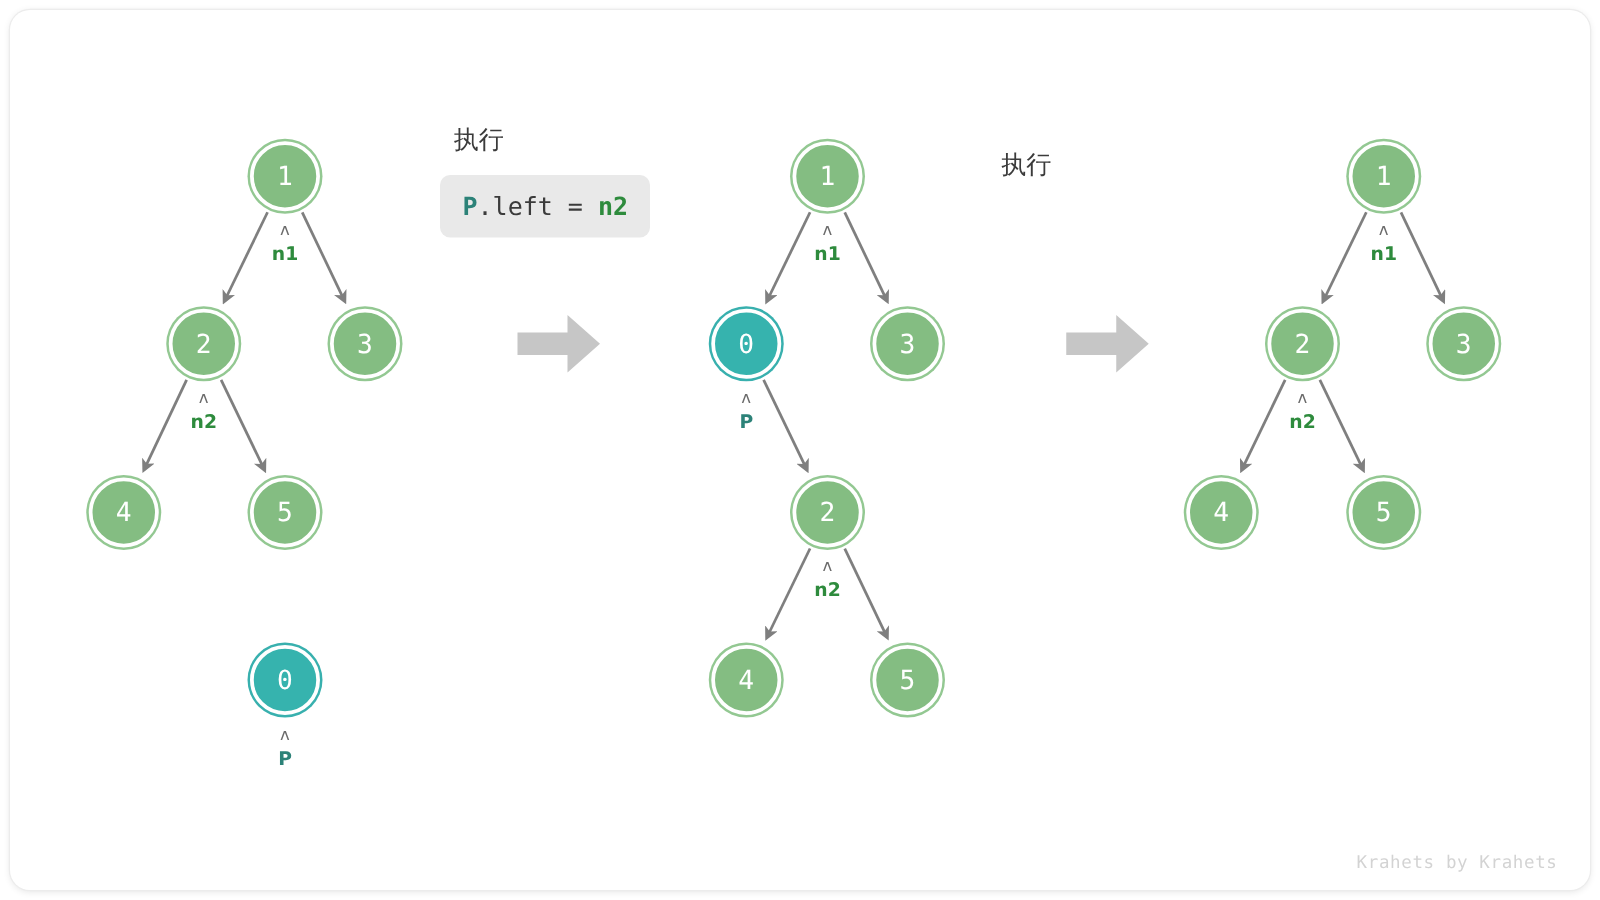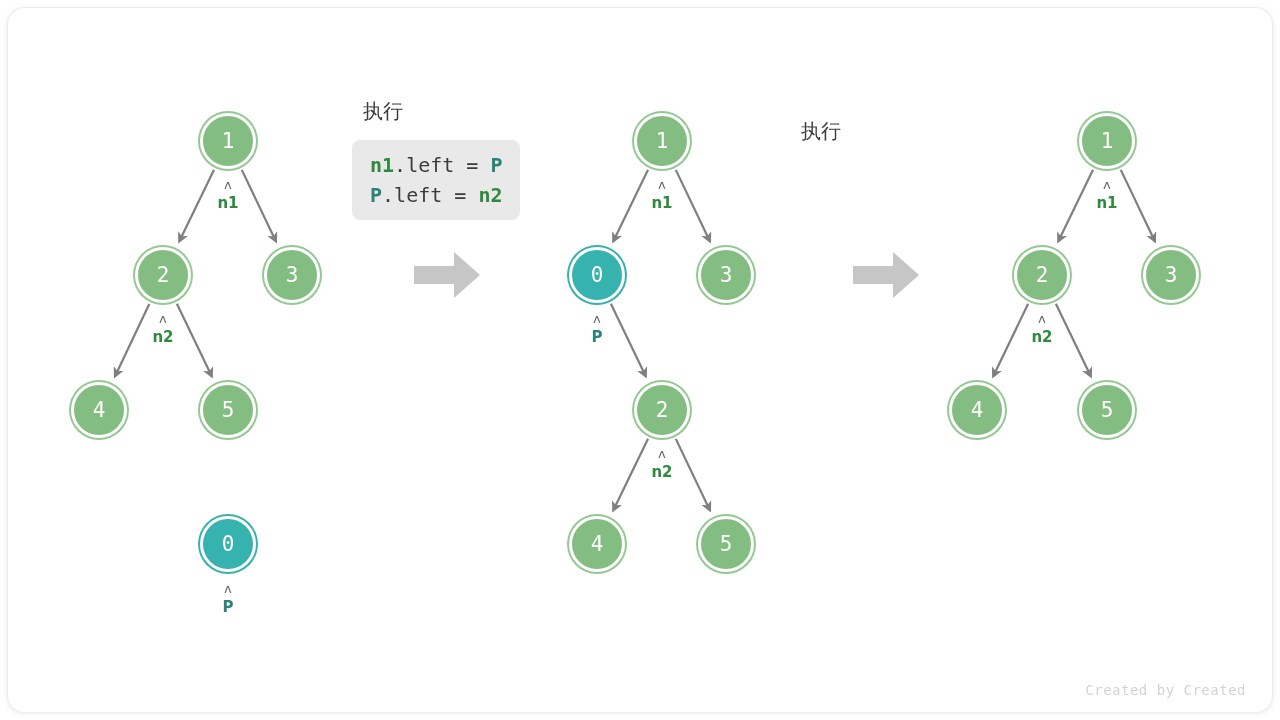--- a/index.html
+++ b/index.html
@@ -205,17 +205,17 @@
     <div class="node green" style="left: 1079px; top: 382px;">5</div>
     <div class="ptr n" style="left: 1067px; top: 180px; width: 80px;">
       <span class="caret">ʌ</span>
       <span class="lbl">n1</span>
     </div>
     <div class="ptr n" style="left: 1002px; top: 314px; width: 80px;">
       <span class="caret">ʌ</span>
       <span class="lbl">n2</span>
     </div>
     <div class="step-title" style="left: 363px; top: 98px;">执行</div>
-    <div class="code-box" style="left: 352px; top: 140px;"><span class="code-line"><span class="tok-n">n1</span><span class="tok-plain">.left = </span><span class="tok-p">P</span></span><span class="code-line"><span class="tok-p">P</span><span class="tok-plain">.left = </span><span class="tok-n">n2</span></span></div>
+    <div class="code-box" style="left: 352px; top: 140px;"><span class="code-line"><span class="tok-p">P</span><span class="tok-plain">.left = </span><span class="tok-n">n2</span></span></div>
     <div class="step-title" style="left: 801px; top: 118px;">执行</div>
   </div>
 
-<div class="watermark">Created by Created</div>
+<div class="watermark">Krahets by Krahets</div>
 
 </body></html>

